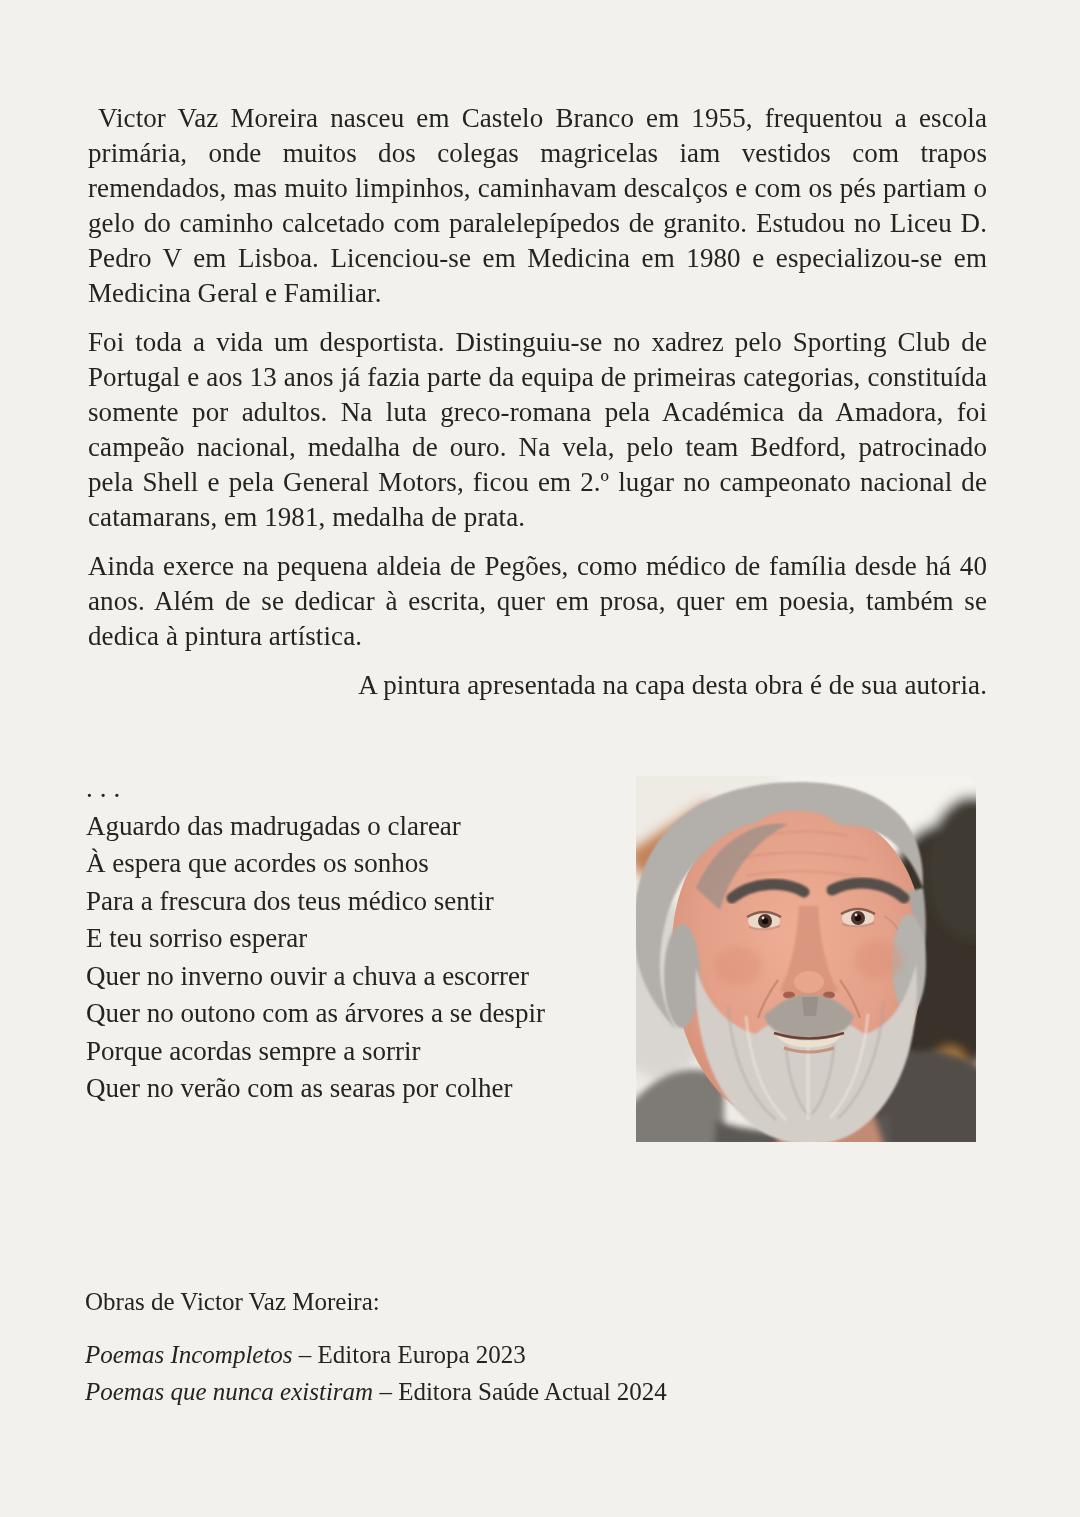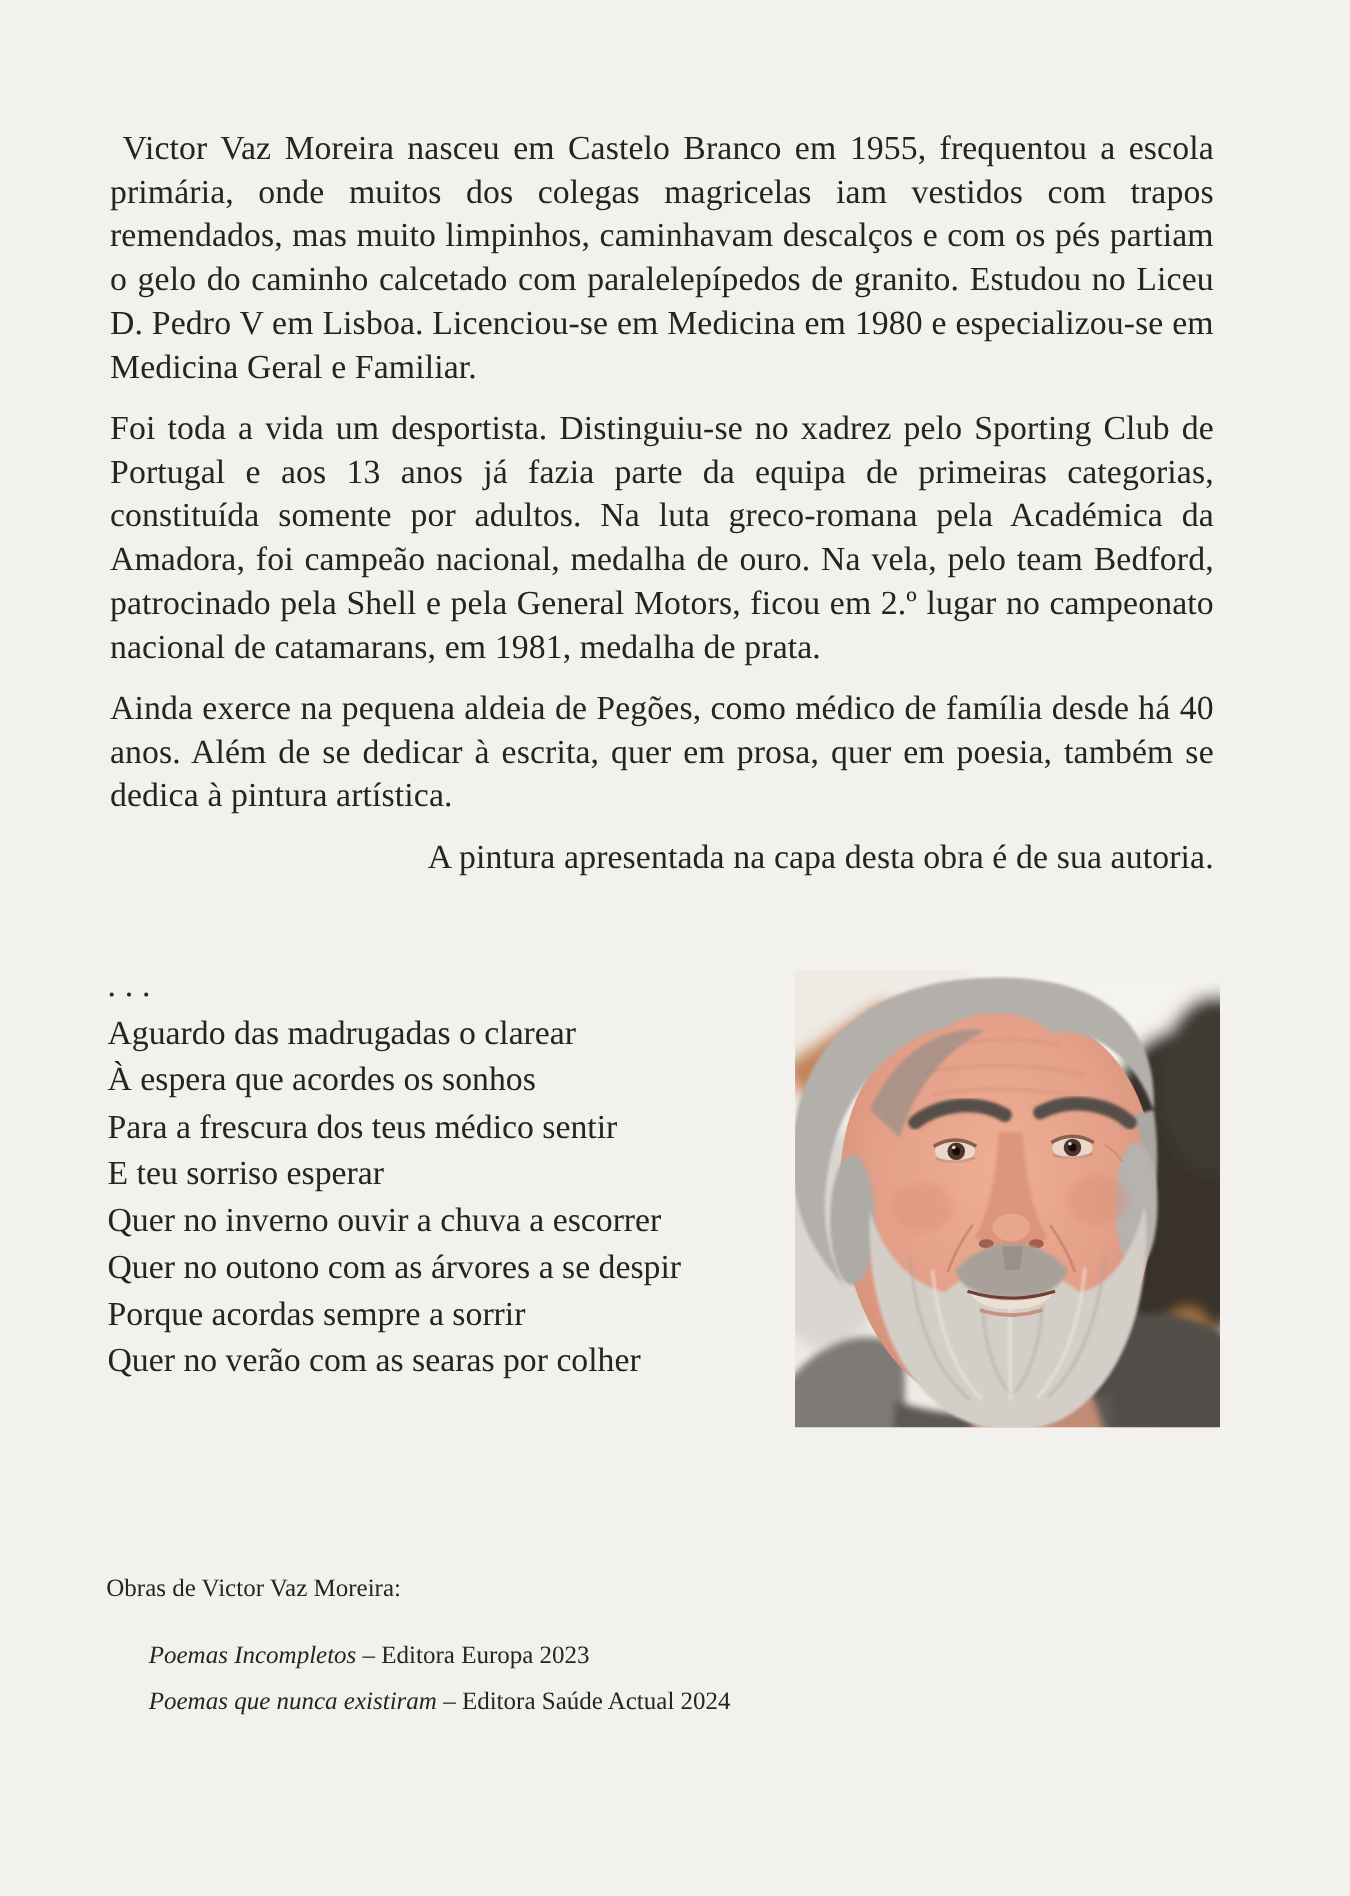--- a/index.html
+++ b/index.html
@@ -10,21 +10,21 @@
     background:#f2f1ee;
     color:#242421;
     font-family:"Liberation Serif","DejaVu Serif",serif;
     overflow:hidden;
   }
   
   .bio {
     position:absolute; left:88px; top:101px; width:899px;
   }
   .bio p {
-    margin:0 16px 14px 0;
+    margin:0 0 14px 0;
     font-size:27px;
     line-height:35px;
     text-align:justify;
     letter-spacing:0.1px;
   }
   .bio p.first { text-indent:10px; }
   .bio p.short { text-align:right; }
   
   .poem {
     position:absolute; left:86px; top:770px;
@@ -34,25 +34,25 @@
   .poem .ellipsis { letter-spacing:7px; }
   
   .photo {
     position:absolute; left:636px; top:776px;
     width:340px; height:366px;
     overflow:hidden;
   }
   .photo svg { display:block; }
   
   .works {
-    position:absolute; left:85px; top:1254px;
-    font-size:20px;
+    position:absolute; left:85px; top:1284px;
+    font-size:25px;
   }
   .works .heading { line-height:35px; margin:0 0 17px 0; }
-  .works .item { line-height:37px;margin-left:34px; }
+  .works .item { line-height:37px; }
   .works .it { font-style:italic; }
 </style>
 </head>
 <body>
 
 <div class="page">
 
   <div class="bio">
     <p class="first">Victor Vaz Moreira nasceu em Castelo Branco em 1955, frequentou a escola primária, onde muitos dos colegas magricelas iam vestidos com trapos remendados, mas muito limpinhos, caminhavam descalços e com os pés partiam o gelo do caminho calcetado com paralelepípedos de granito. Estudou no Liceu D. Pedro V em Lisboa. Licenciou-se em Medicina em 1980 e especializou-se em Medicina Geral e Familiar.</p>
     <p>Foi toda a vida um desportista. Distinguiu-se no xadrez pelo Sporting Club de Portugal e aos 13 anos já fazia parte da equipa de primeiras categorias, constituída somente por adultos. Na luta greco-romana pela Académica da Amadora, foi campeão nacional, medalha de ouro. Na vela, pelo team Bedford, patrocinado pela Shell e pela General Motors, ficou em 2.º lugar no campeonato nacional de catamarans, em 1981, medalha de prata.</p>

